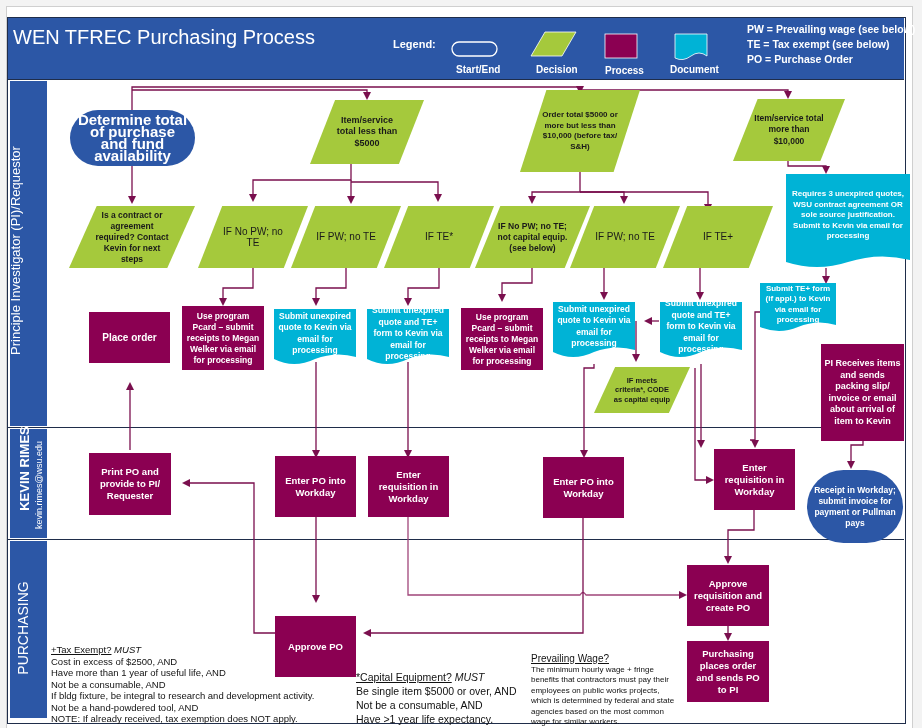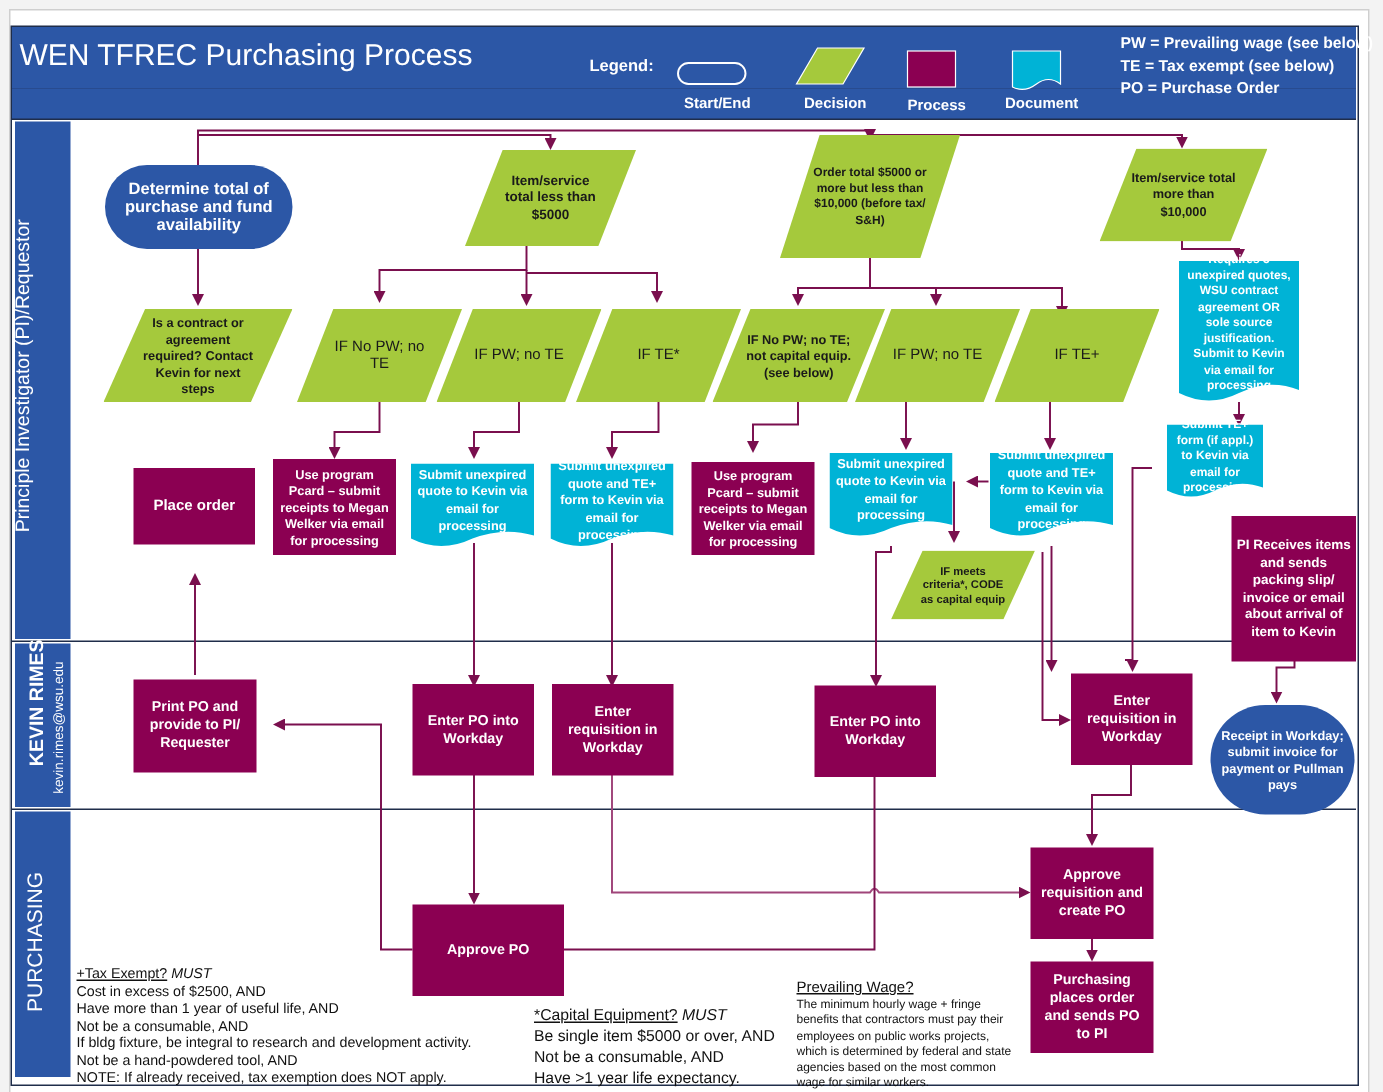--- a/index.html
+++ b/index.html
@@ -122,21 +122,21 @@
     <path d="M408,515 V595 H580 Q583,590 586,595 H685" marker-end="url(#ah)" stroke="#a0457a"></path>
 
     <path d="M583,515 V633 H365" marker-end="url(#ah)"></path>
 
     <path d="M754,510 V530 H728 V562" marker-end="url(#ah)"></path>
 
     <path d="M728,625 V639" marker-end="url(#ah)"></path>
   </g>
 </svg>
 
-<div class="shape term" style="left:70px;top:110px;width:125px;height:56px;font-size:11px;">Determine total of purchase and fund availability</div>
+<div class="shape term" style="left:70px;top:110px;width:125px;height:56px;font-size:15px;">Determine total of purchase and fund availability</div>
 
 <div class="dec-wrap" style="left:310px;top:100px;width:114px;height:64px;">
   <div class="dec-bg"></div>
   <div class="dec-text">Item/service total less than $5000</div>
 </div>
 <div class="dec-wrap" style="left:520px;top:90px;width:120px;height:82px;">
   <div class="dec-bg"></div>
   <div class="dec-text" style="font-size:8px;line-height:10.5px;">Order total $5000 or more but less than $10,000 (before tax/ S&amp;H)</div>
 </div>
 <div class="dec-wrap" style="left:733px;top:99px;width:112px;height:62px;">
@@ -166,27 +166,27 @@
 </div>
 <div class="dec-wrap" style="left:570px;top:206px;width:110px;height:62px;">
   <div class="dec-bg"></div>
   <div class="dec-text" style="font-size:10px;font-weight:normal;">IF PW; no TE</div>
 </div>
 <div class="dec-wrap" style="left:663px;top:206px;width:110px;height:62px;">
   <div class="dec-bg"></div>
   <div class="dec-text" style="font-size:10px;font-weight:normal;">IF TE+</div>
 </div>
 
-<div class="doc-wrap" style="left:786px;top:174px;width:80px;height:96px;">
+<div class="doc-wrap" style="left:786px;top:174px;width:80px;height:96px;padding-left:44px;">
   <svg viewBox="0 0 80 96" preserveAspectRatio="none">
       <path d="M0,0 H80 V86 Q60,78 40,88 Q20,98 0,88 Z" fill="#00b3d6"></path>
     </svg>
   <div class="doc-text" style="font-size:8px;line-height:10.5px;">Requires 3 unexpired quotes, WSU contract agreement OR sole source justification. Submit to Kevin via email for processing</div>
 </div>
-<div class="doc-wrap" style="left:778px;top:283px;width:64px;height:50px;">
+<div class="doc-wrap" style="left:760px;top:283px;width:76px;height:50px;">
   <svg viewBox="0 0 80 50" preserveAspectRatio="none">
       <path d="M0,0 H80 V42 Q60,36 40,44 Q20,52 0,44 Z" fill="#00b3d6"></path>
     </svg>
   <div class="doc-text" style="font-size:8px;line-height:10.5px;">Submit TE+ form (if appl.) to Kevin via email for processing</div>
 </div>
 
 <div class="shape proc" style="left:89px;top:312px;width:81px;height:51px;font-size:10px;">Place order</div>
 <div class="shape proc" style="left:182px;top:306px;width:82px;height:64px;font-size:8.5px;line-height:11px;padding:2px;">Use program Pcard – submit receipts to Megan Welker via email for processing</div>
 
 <div class="doc-wrap" style="left:274px;top:309px;width:82px;height:58px;">
@@ -223,21 +223,21 @@
 
 <div class="shape proc" style="left:821px;top:344px;width:83px;height:97px;font-size:9px;line-height:11.5px;padding:3px;">PI Receives items and sends packing slip/ invoice or email about arrival of item to Kevin</div>
 
 <div class="shape proc" style="left:89px;top:453px;width:82px;height:62px;">Print PO and provide to PI/ Requester</div>
 <div class="shape proc" style="left:275px;top:456px;width:81px;height:61px;">Enter PO into Workday</div>
 <div class="shape proc" style="left:368px;top:456px;width:81px;height:61px;">Enter requisition in Workday</div>
 <div class="shape proc" style="left:543px;top:457px;width:81px;height:61px;">Enter PO into Workday</div>
 <div class="shape proc" style="left:714px;top:449px;width:81px;height:61px;">Enter requisition in Workday</div>
 <div class="shape term" style="left:807px;top:470px;width:96px;height:73px;font-size:8.5px;line-height:11px;">Receipt in Workday; submit invoice for payment or Pullman pays</div>
 
-<div class="shape proc" style="left:275px;top:603px;width:101px;height:61px;">Approve PO</div>
+<div class="shape proc" style="left:275px;top:616px;width:81px;height:61px;">Approve PO</div>
 <div class="shape proc" style="left:687px;top:565px;width:82px;height:61px;">Approve requisition and create PO</div>
 <div class="shape proc" style="left:687px;top:641px;width:82px;height:61px;">Purchasing places order and sends PO to PI</div>
 
 <div class="note" style="left:51px;top:644px;">
   <div><span class="h">+Tax Exempt?</span> <i>MUST</i></div>
   <div>Cost in excess of $2500, AND</div>
   <div>Have more than 1 year of useful life, AND</div>
   <div>Not be a consumable, AND</div>
   <div>If bldg fixture, be integral to research and development activity.</div>
   <div>Not be a hand-powdered tool, AND</div>

